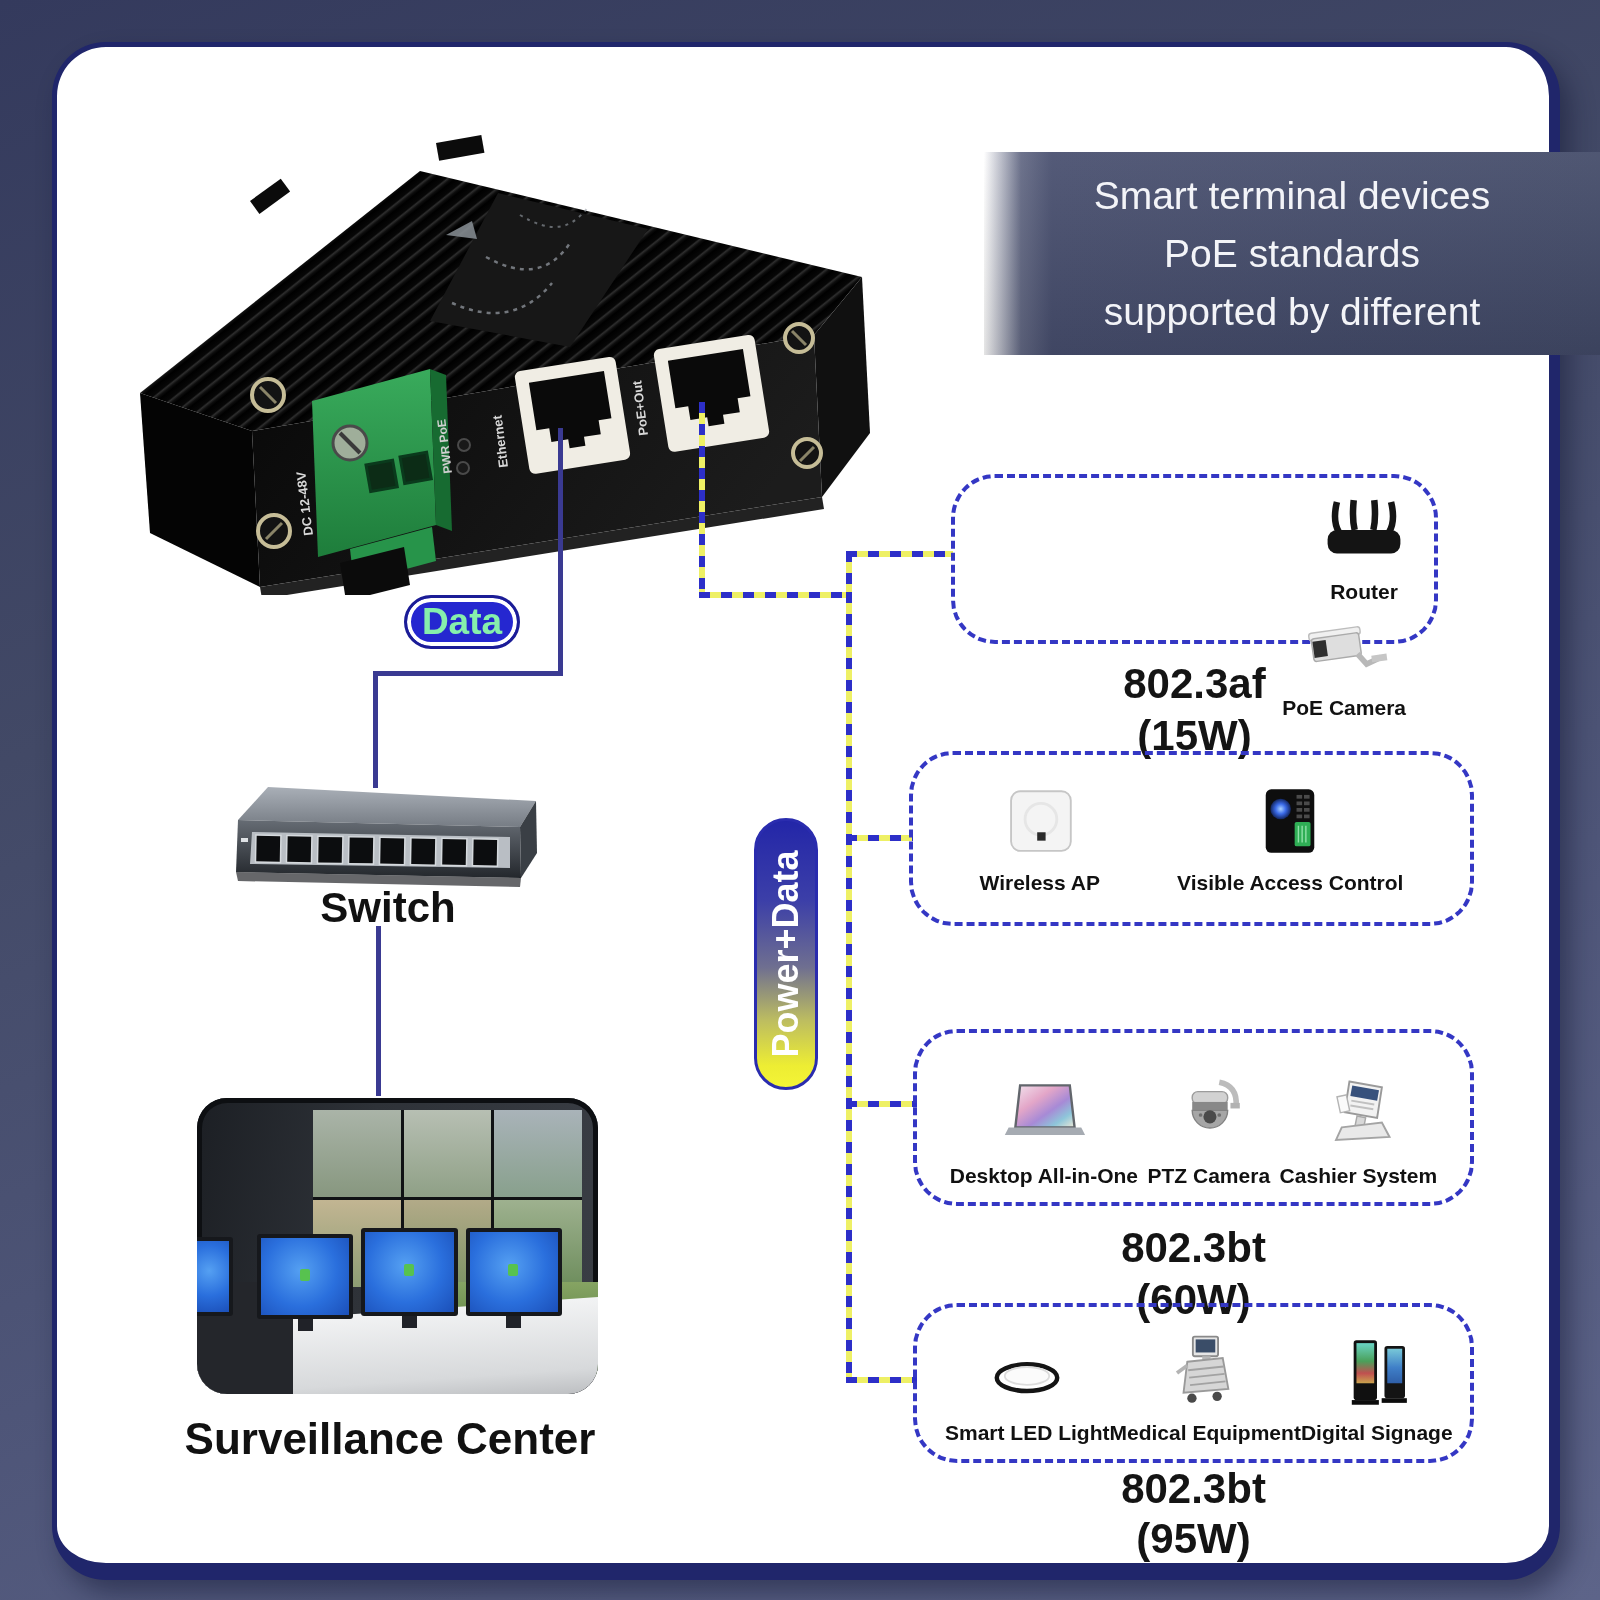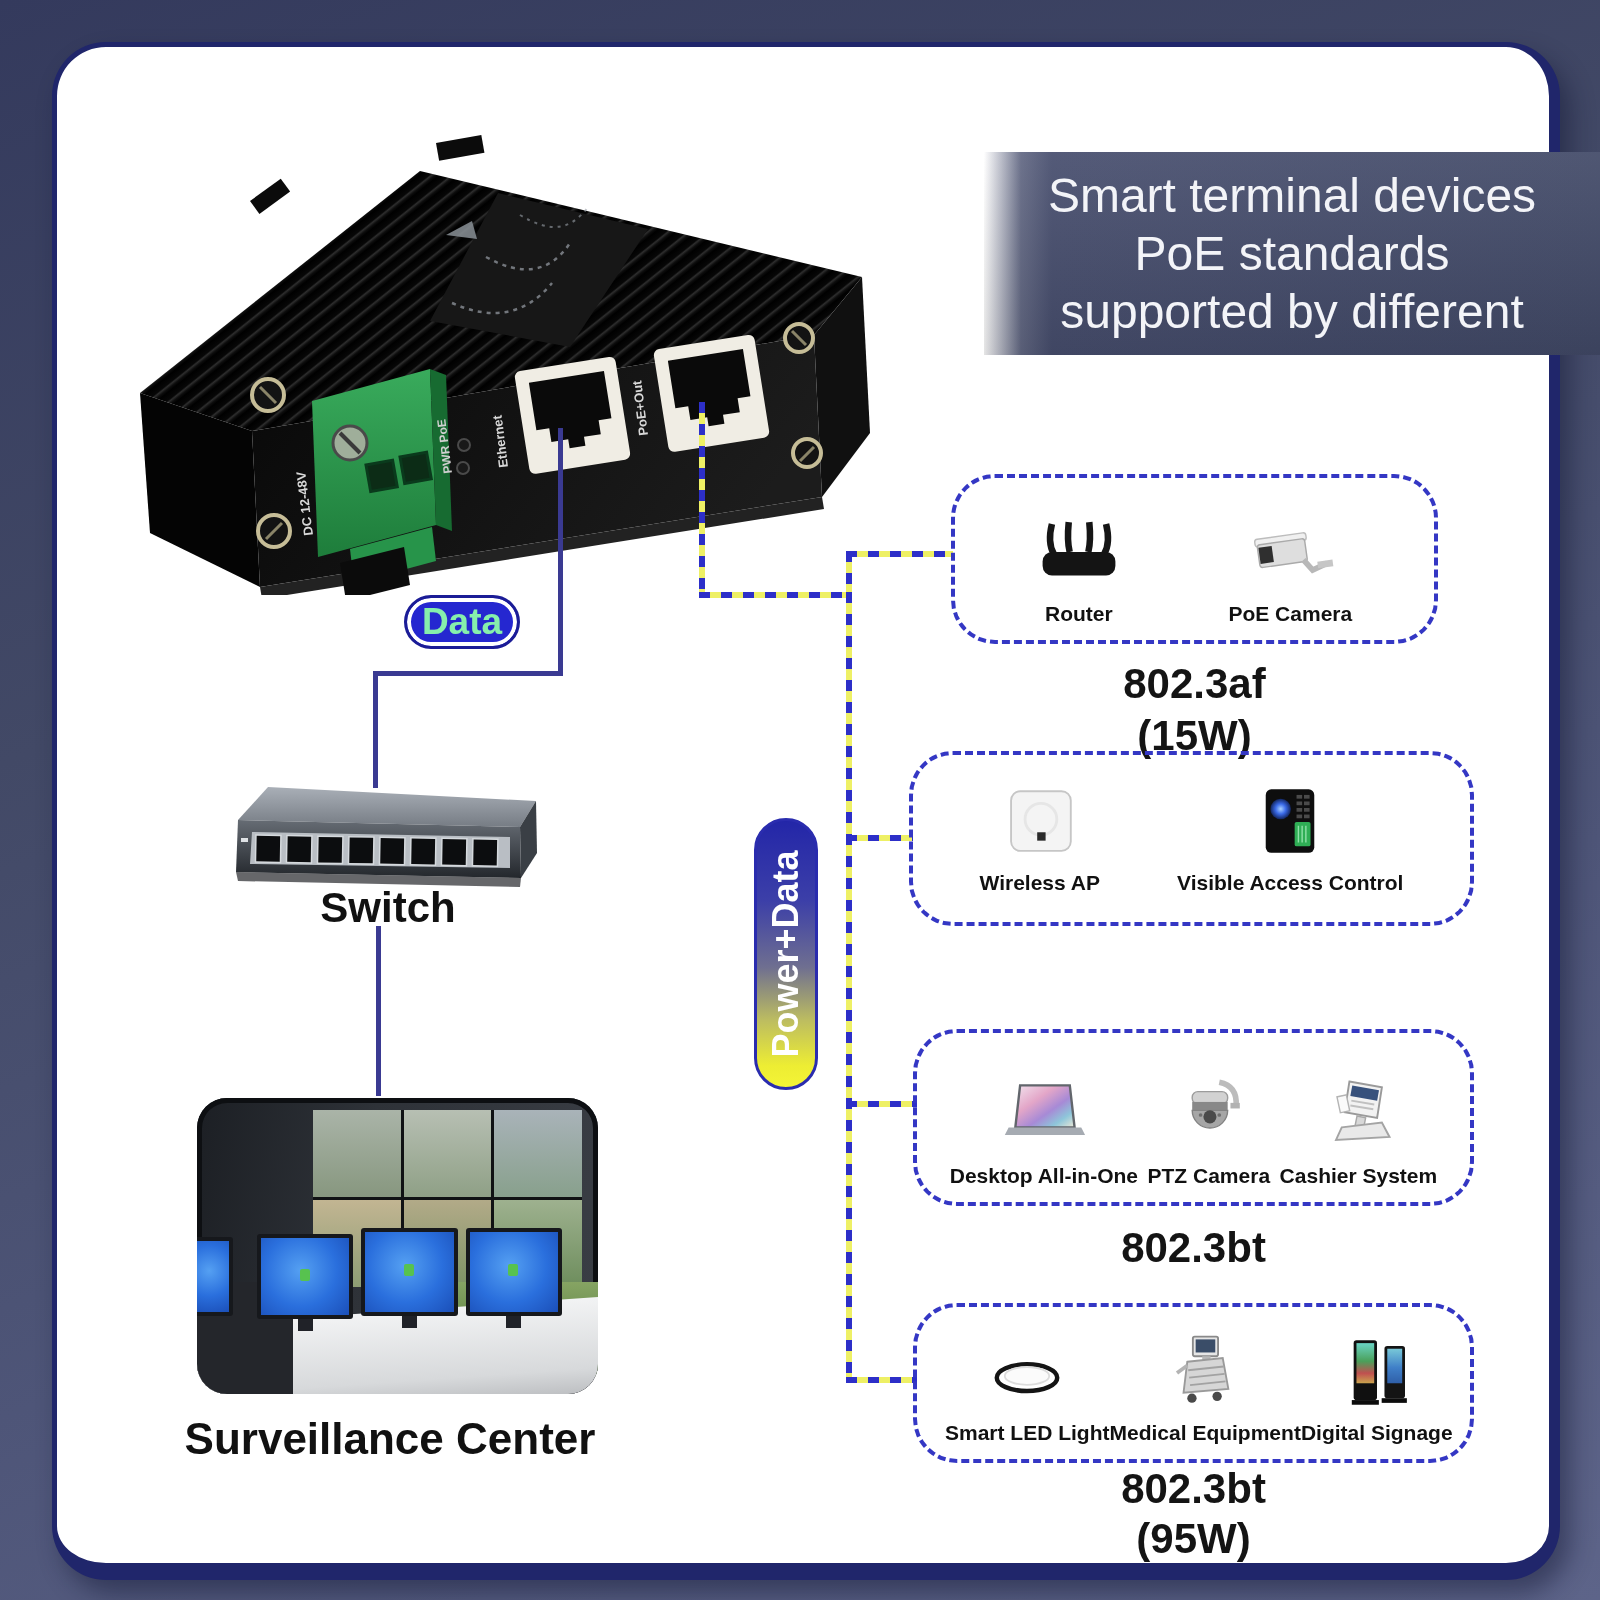--- a/index.html
+++ b/index.html
@@ -8,21 +8,21 @@
     background:linear-gradient(160deg,#343a5d 0%,#424966 35%,#4e5578 65%,#5d6489 100%);}
   .abs{position:absolute;}
   .card{position:absolute;left:52px;top:42px;width:1508px;height:1538px;box-sizing:border-box;
     background:#ffffff;border:5px solid #20266b;border-right-width:11px;border-bottom-width:17px;
     border-radius:54px;box-shadow:10px 14px 24px rgba(16,20,48,.45);}
   
   .banner{position:absolute;left:984px;top:152px;width:616px;height:203px;z-index:50;
     background:linear-gradient(180deg,rgba(255,255,255,.07),rgba(0,0,0,.10)),
                linear-gradient(90deg,rgba(71,78,110,0) 0%,rgba(71,78,110,.85) 6%,#474e6e 11%,#424a68 100%);
     display:flex;flex-direction:column;justify-content:center;align-items:center;}
-  .banner div{color:#f3f4f8;font-size:48px;line-height:58px;white-space:nowrap;}
+  .banner div{color:#f3f4f8;font-size:39px;line-height:58px;white-space:nowrap;}
   
   .sline{position:absolute;background:#3a3a92;z-index:6;}
   .dashv{position:absolute;width:6px;z-index:6;
     background:repeating-linear-gradient(180deg,#2d2fc8 0 11px,#eef065 11px 22px);}
   .dashh{position:absolute;height:6px;z-index:6;
     background:repeating-linear-gradient(90deg,#2d2fc8 0 11px,#eef065 11px 22px);}
   
   .pill-data{position:absolute;left:404px;top:595px;width:116px;height:54px;z-index:10;box-sizing:border-box;
     background:#2527d0;border:3px solid #1b1c96;border-radius:28px;box-shadow:inset 0 0 0 4px #ffffff;
     display:flex;align-items:center;justify-content:center;color:#86efac;font-weight:bold;font-size:37px;}
@@ -221,21 +221,21 @@
       </div>
   </div>
   <div class="big-label" style="left:170px;top:1414px;width:440px;font-size:44px;">Surveillance Center</div>
 
   <div class="banner">
     <div>Smart terminal devices</div>
     <div>PoE standards</div>
     <div>supported by different</div>
   </div>
 
-  <div class="gbox" style="left:951px;top:474px;width:487px;height:170px;">
+  <div class="gbox" style="left:951px;top:474px;width:487px;height:170px;flex-direction:column;">
     <div class="dev">
       <span class="ico">
         <svg width="84" height="86" viewBox="0 0 90 90">
           <path d="M16,14 q-5,20 2,32" stroke="#151515" stroke-width="7" fill="none"></path>
           <path d="M34,12 q-2,20 1,32" stroke="#151515" stroke-width="7" fill="none"></path>
           <path d="M56,12 q2,20 -1,32" stroke="#151515" stroke-width="7" fill="none"></path>
           <path d="M74,14 q5,20 -2,32" stroke="#151515" stroke-width="7" fill="none"></path>
           <rect x="6" y="44" width="78" height="25" rx="10" fill="#141414"></rect>
         </svg>
       </span>
@@ -345,20 +345,21 @@
           <rect x="23" y="26" width="10" height="17" transform="rotate(-12 23 26)" fill="#fafafa" stroke="#b4b4b4" stroke-width="1.5"></rect>
           <polygon points="44,46 53,48 51,58 42,56" fill="#d8d8d8" stroke="#a8a8a8" stroke-width="1.5"></polygon>
           <polygon points="28,58 70,53 78,68 22,71" fill="#e9e9e9" stroke="#a4a4a4" stroke-width="2"></polygon>
         </svg>
       </span>
       <span class="dev-label">Cashier System</span>
     </div>
   </div>
   <div class="std" style="left:913px;top:1222px;width:561px;">
     <div>802.3bt</div>
+    <div>(60W)</div>
   </div>
 
   <div class="gbox" style="left:913px;top:1303px;width:561px;height:160px;">
     <div class="dev">
       <span class="ico">
         <svg width="96" height="80" viewBox="0 0 90 90">
           <ellipse cx="45" cy="48" rx="34" ry="15" fill="#ffffff" stroke="#141414" stroke-width="5"></ellipse>
           <ellipse cx="45" cy="46" rx="25" ry="10" fill="#fbfbfb" stroke="#dcdcdc" stroke-width="2"></ellipse>
         </svg>
       </span>

